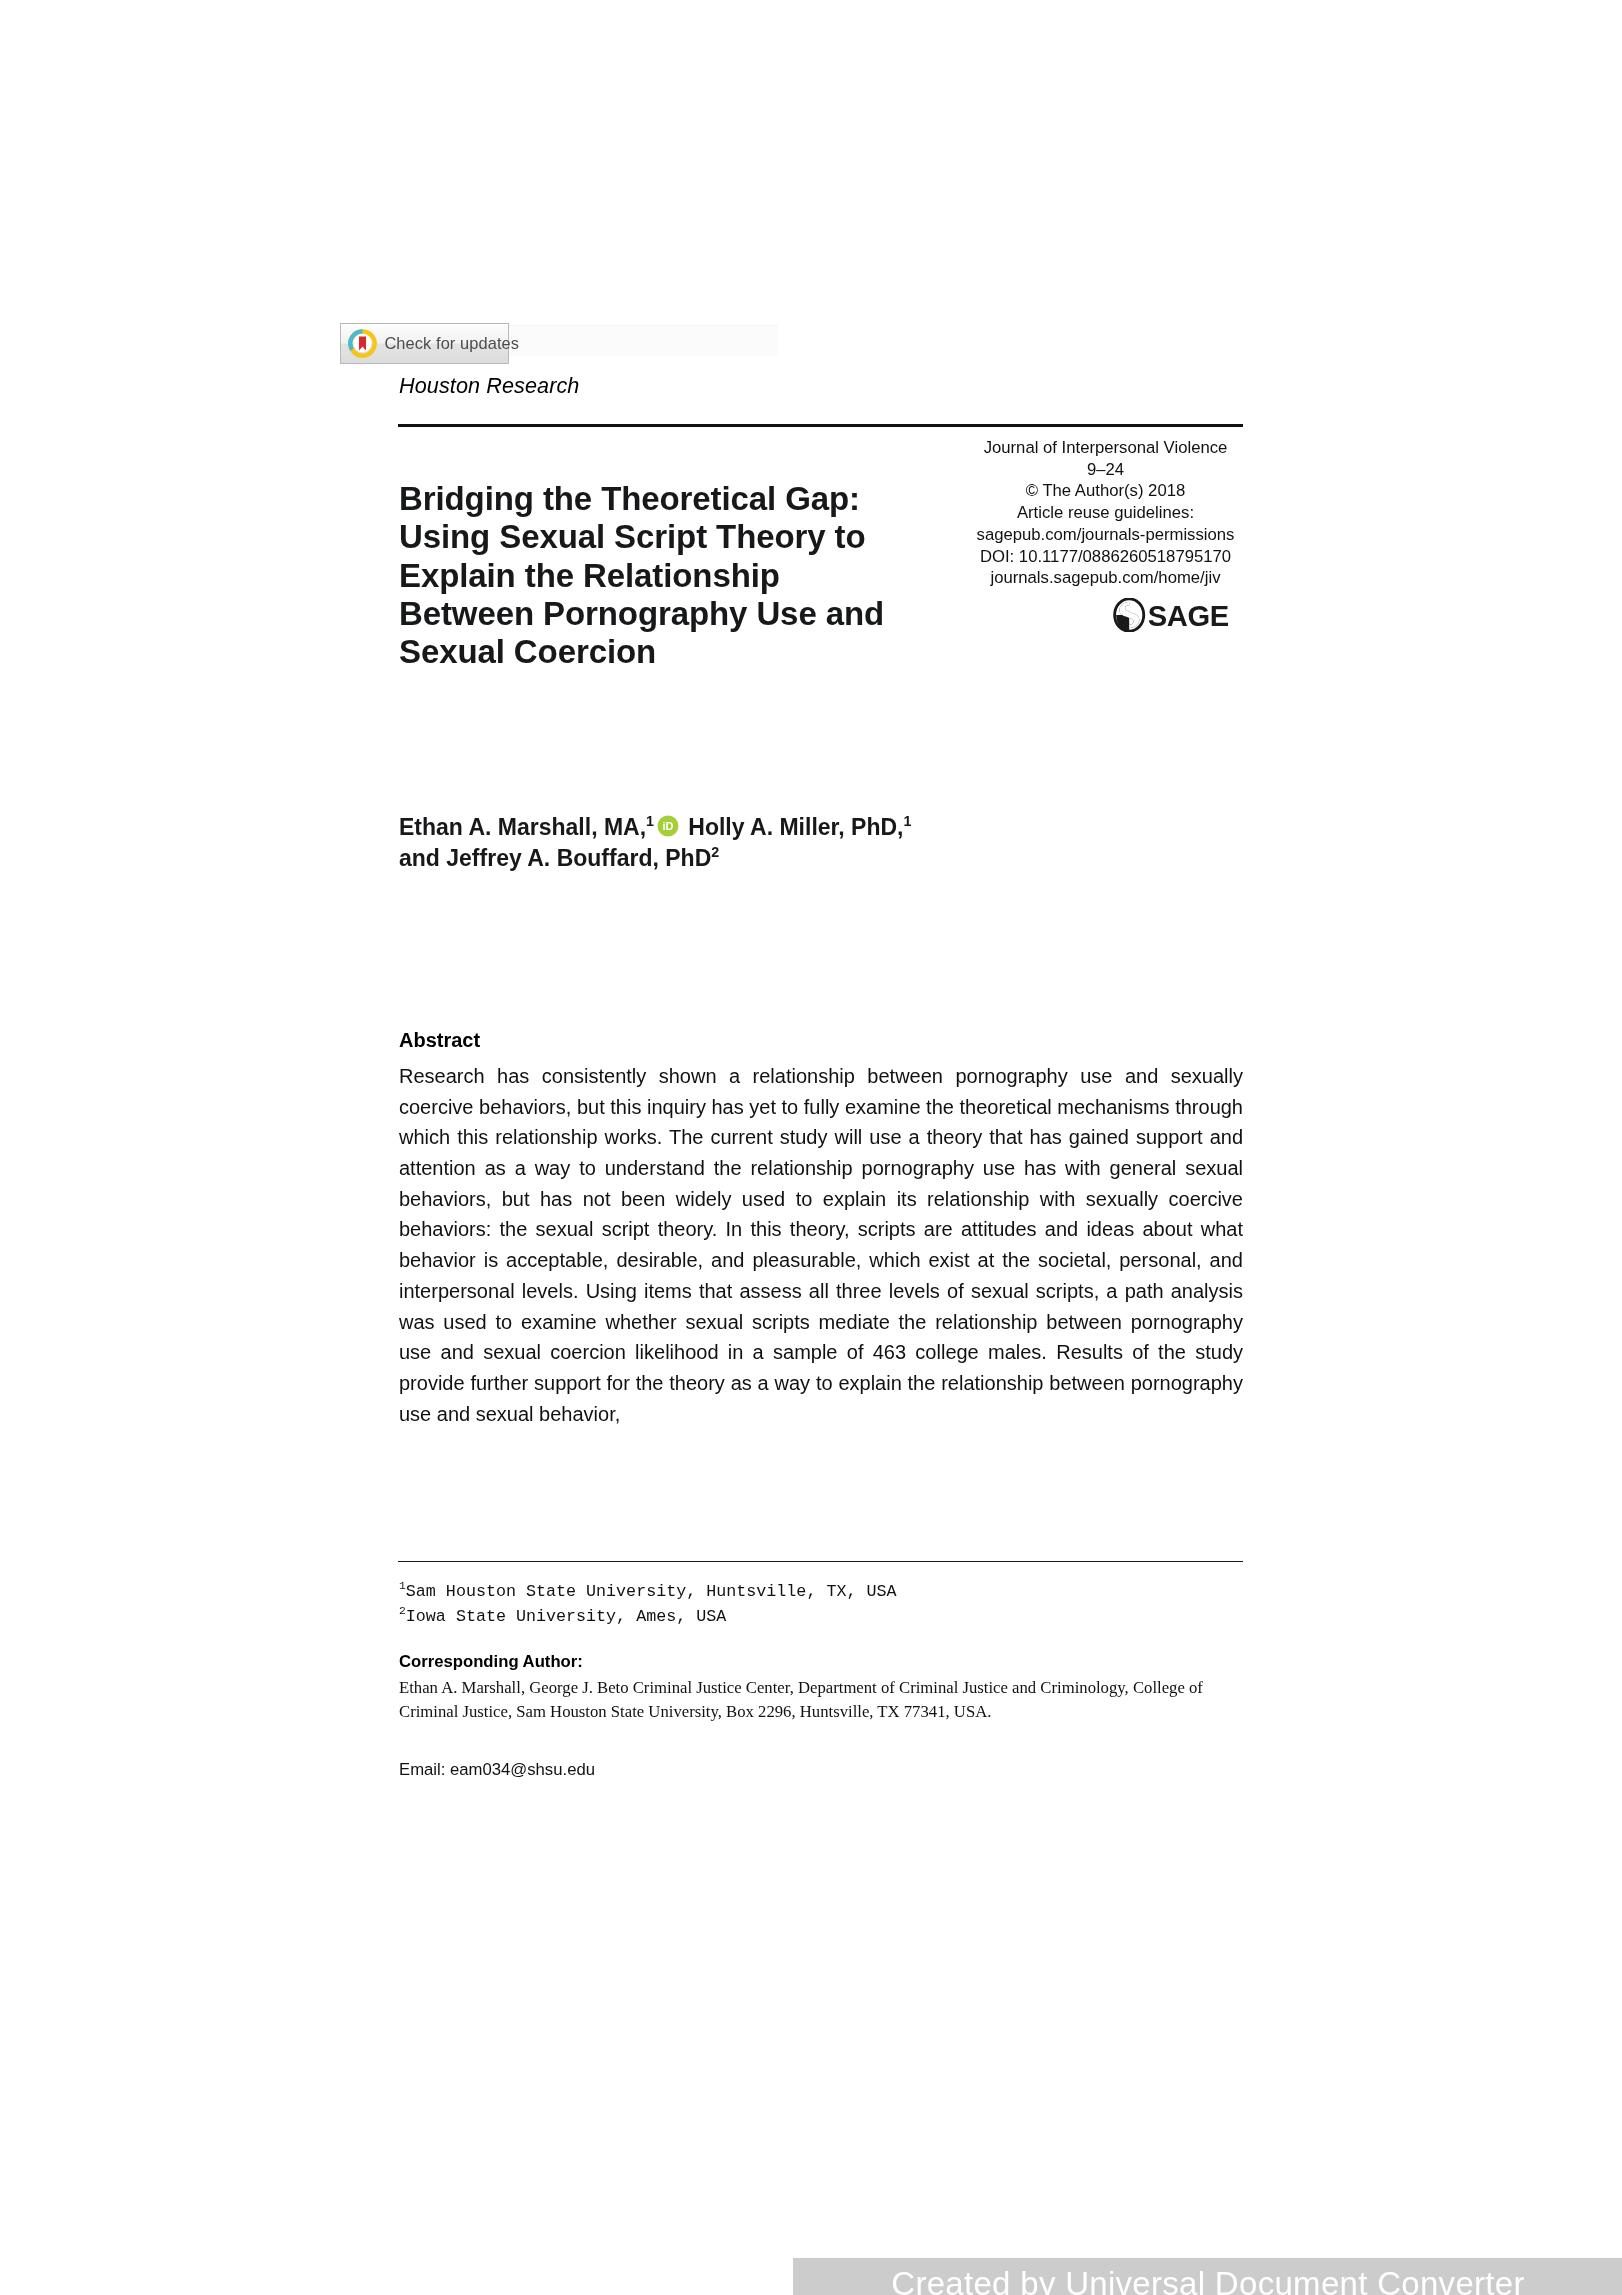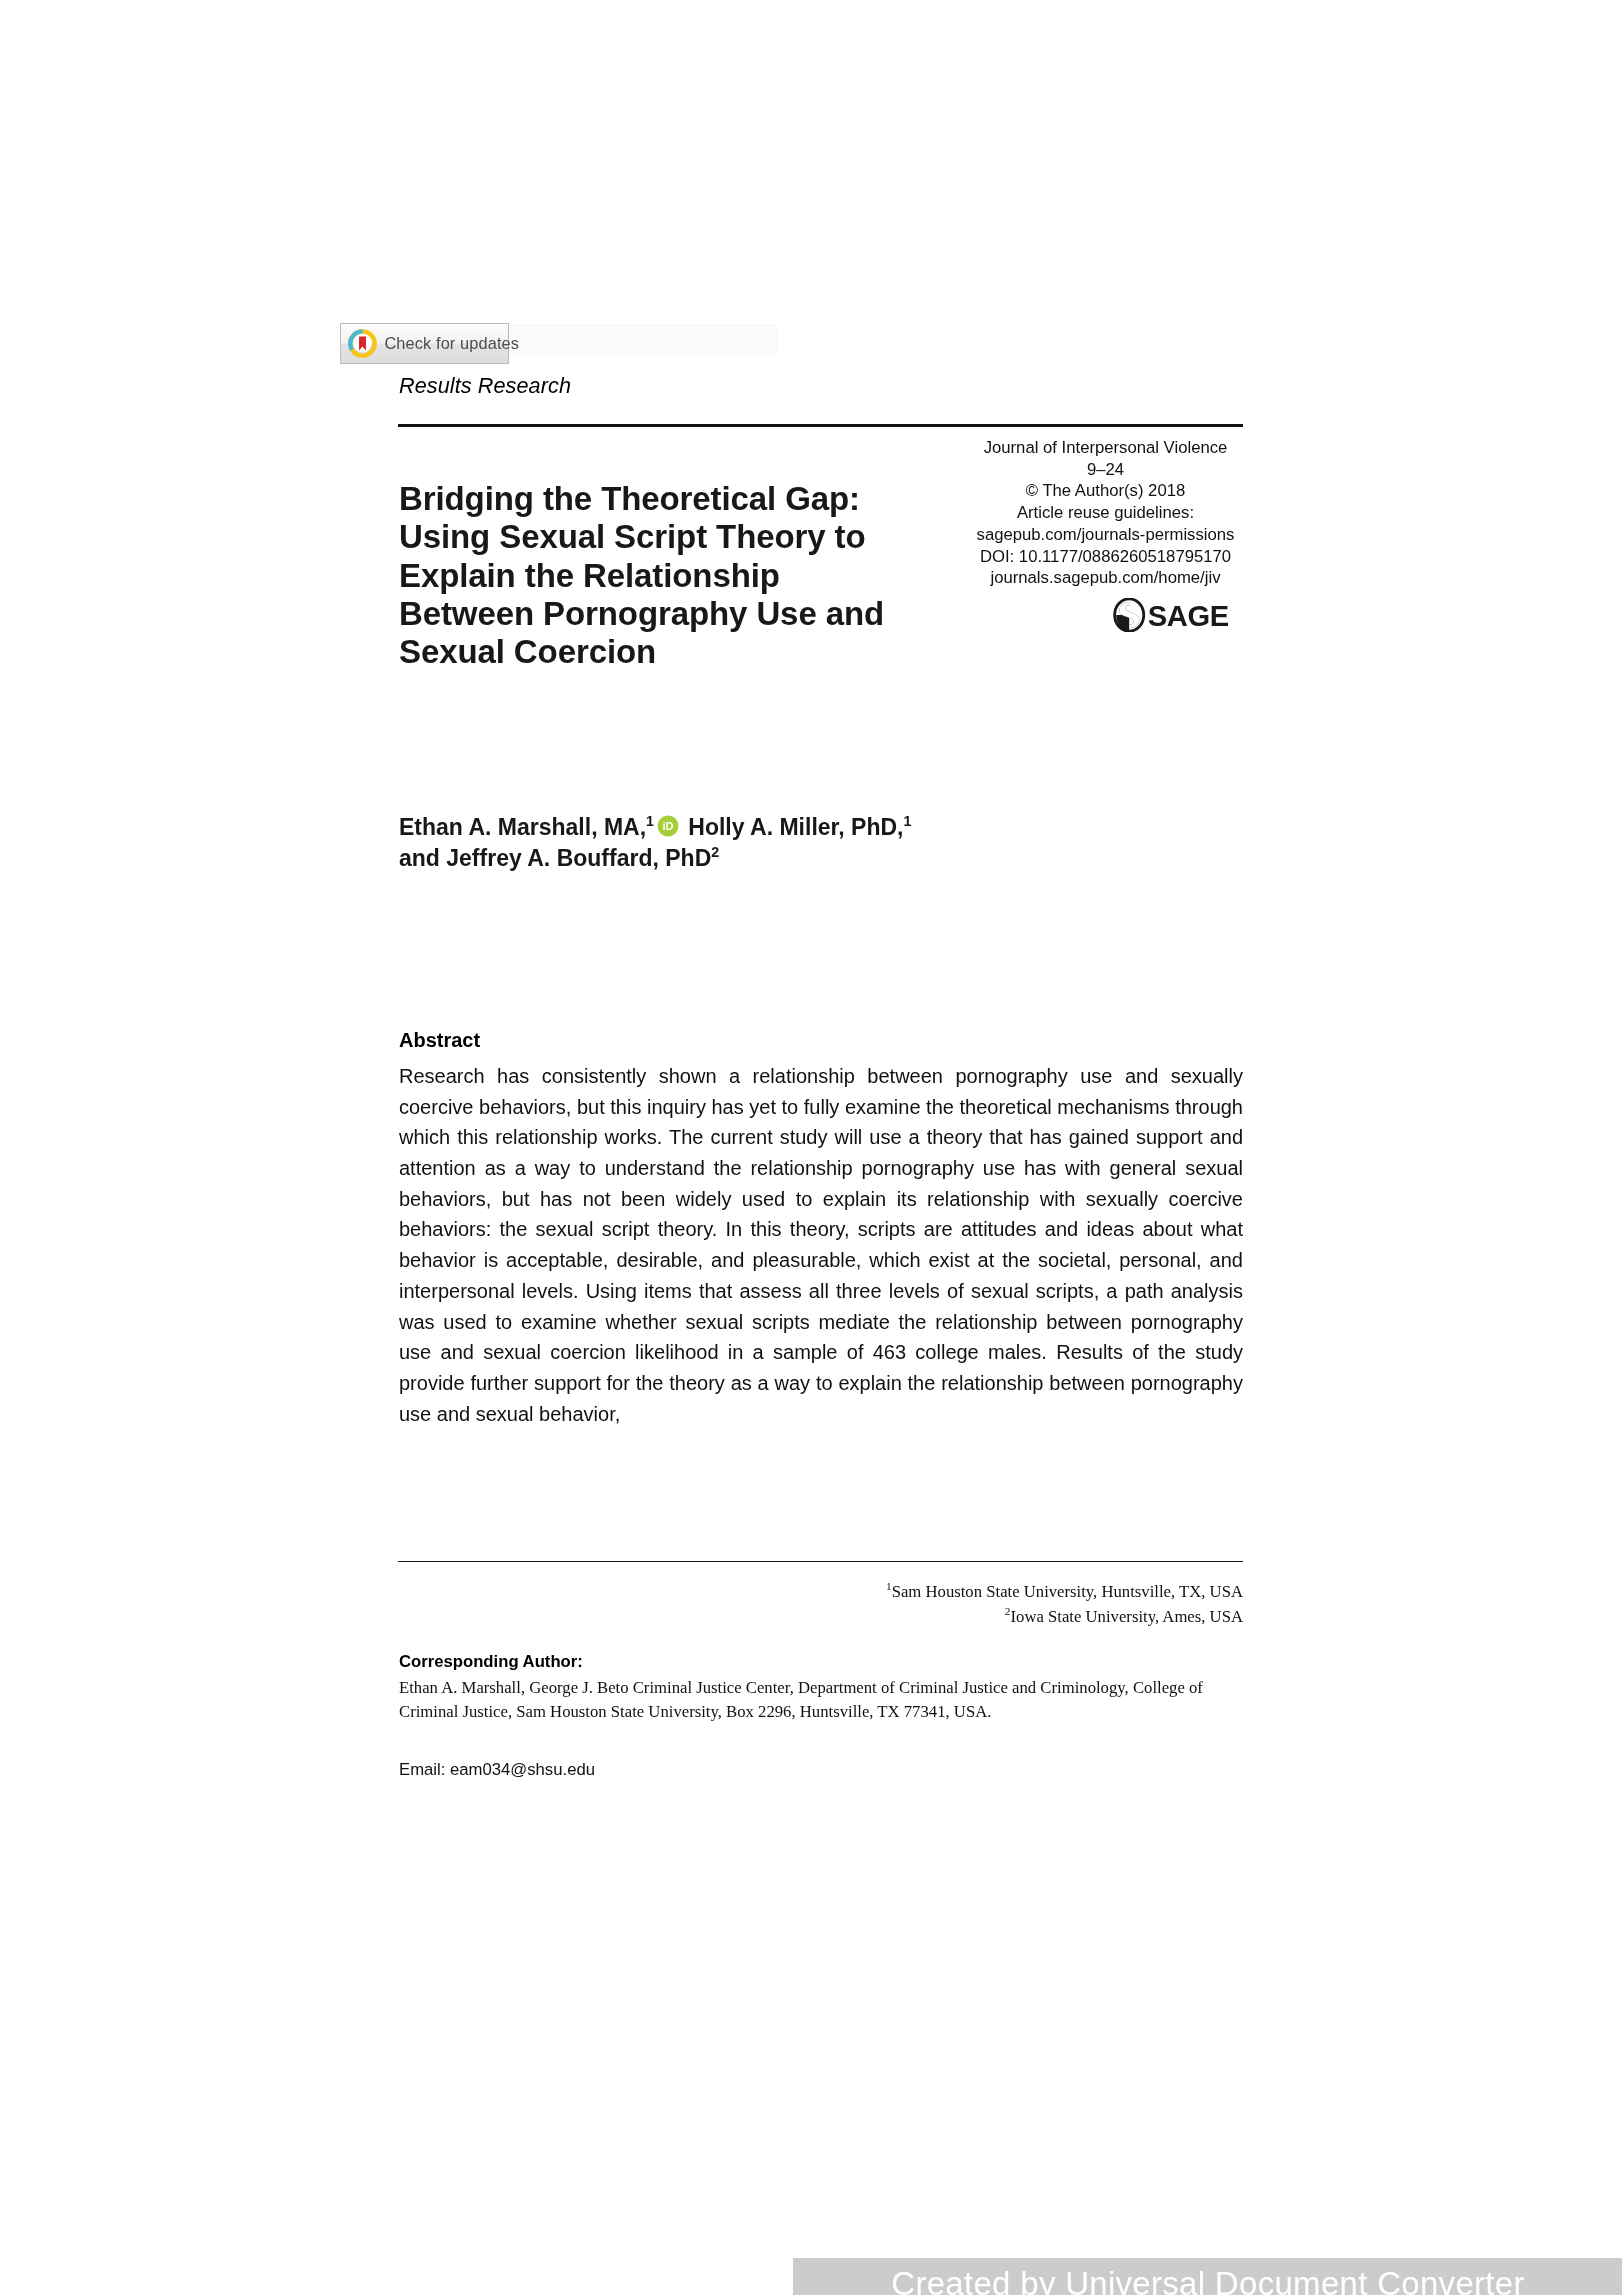--- a/index.html
+++ b/index.html
@@ -169,22 +169,21 @@
 
   
   .affiliations {
     position: absolute;
     left: 399px;
     top: 1578px;
     width: 844px;
     font-size: 16.7px;
     line-height: 1.42;
     color: #111;
-    font-family: Liberation Serif, serif;
-    text-align: right;
+    font-family: Liberation Mono, monospace;
   }
   .affiliations sup { font-size: .68em; vertical-align: super; }
 
   .corr-head {
     position: absolute;
     left: 399px;
     top: 1652px;
     font-size: 16.7px;
     font-weight: bold;
     color: #000;
@@ -240,21 +239,21 @@
   <div class="crossmark-badge">
     <svg class="crossmark-logo" viewBox="0 0 100 100">
       <circle cx="50" cy="50" r="42" fill="none" stroke="#f5c518" stroke-width="15"></circle>
       <path d="M 50 8 A 42 42 0 0 0 13.6 71" fill="none" stroke="#4bb8d4" stroke-width="15"></path>
       <circle cx="50" cy="50" r="30" fill="#ffffff"></circle>
       <path d="M 38 26 H 62 V 74 L 50 60 L 38 74 Z" fill="#d8282f"></path>
     </svg>
     <span class="crossmark-label">Check for updates</span>
   </div>
 
-  <div class="kicker">Results Research</div>
+  <div class="kicker">Houston Research</div>
   <div class="rule-top"></div>
 
   <h1 class="title">Bridging the Theoretical Gap: Using Sexual Script Theory to Explain the Relationship Between Pornography Use and Sexual Coercion</h1>
 
   <div class="journal-meta">
     <div>Journal of Interpersonal Violence</div>
     <div>9–24</div>
     <div>© The Author(s) 2018</div>
     <div>Article reuse guidelines:</div>
     <div>sagepub.com/journals-permissions</div>

